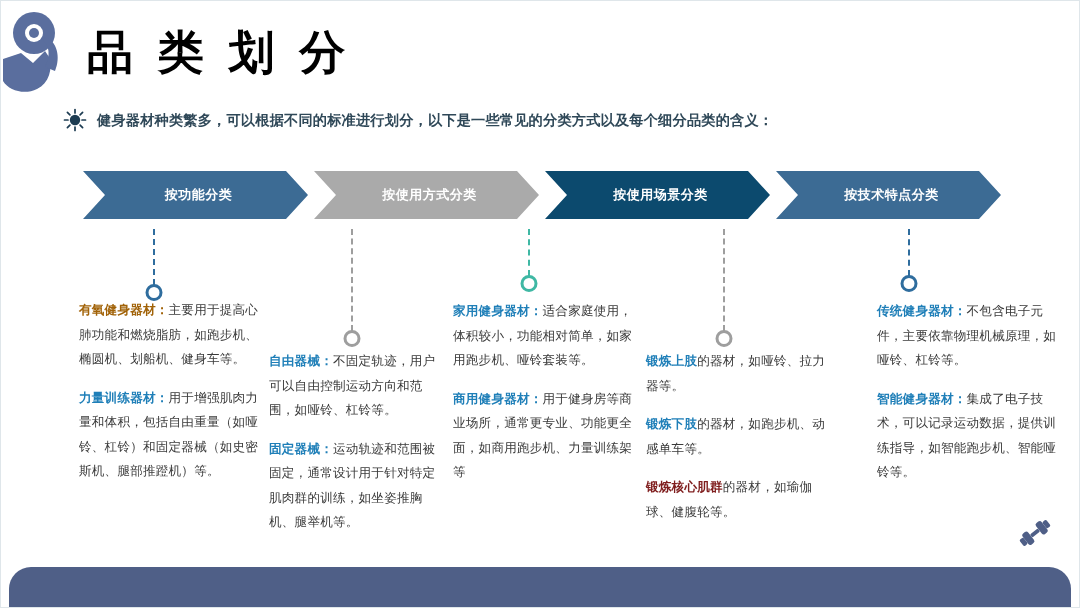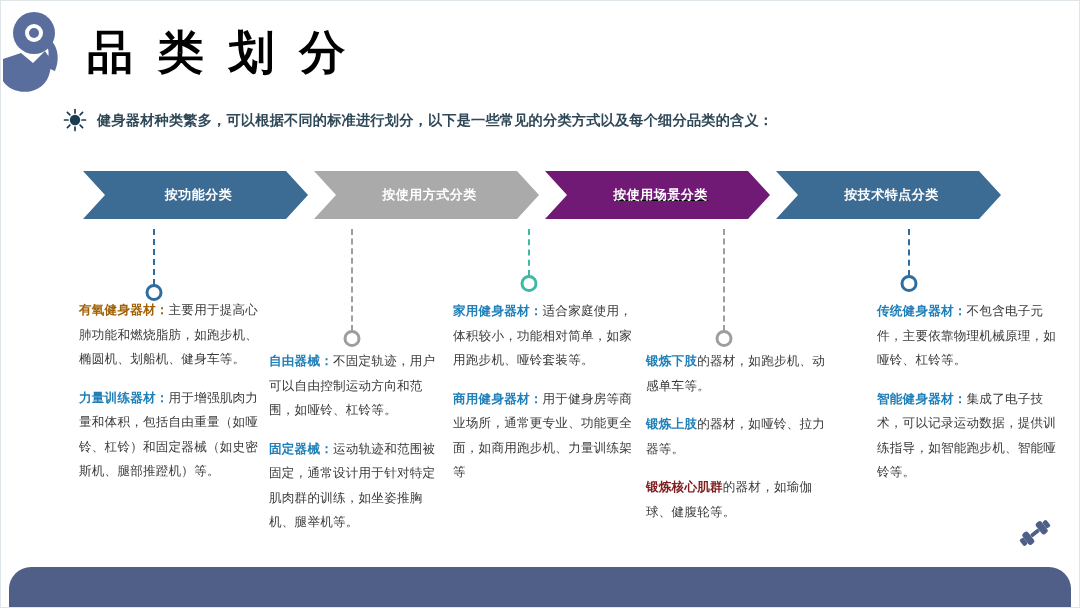--- a/index.html
+++ b/index.html
@@ -180,21 +180,21 @@
     <div class="subtitle-text">健身器材种类繁多，可以根据不同的标准进行划分，以下是一些常见的分类方式以及每个细分品类的含义：</div>
   </div>
 
   <div class="ribbon" id="ribbon">
       <div class="arrow" style="background: rgb(60, 107, 148);">
         <span>按功能分类</span>
       </div>
       <div class="arrow" style="background: rgb(170, 170, 170);">
         <span>按使用方式分类</span>
       </div>
-      <div class="arrow" style="background: #701a75; text-decoration: underline;">
+      <div class="arrow" style="background: #0c4a6e;">
         <span>按使用场景分类</span>
       </div>
       <div class="arrow" style="background: rgb(60, 107, 148); text-align: right;">
         <span>按技术特点分类</span>
       </div>
     </div>
 
   <div id="connectors">
       <div class="connector" style="left: 152px; top: 228px; height: 56px; color: rgb(47, 109, 158);">
         <div class="dash"></div>
@@ -224,22 +224,22 @@
       </div>
       <div class="col" style="left: 268px; top: 348px; width: 175px;">
         <p><span class="key" style="color: rgb(31, 127, 184);">自由器械：</span><span>不固定轨迹，用户可以自由控制运动方向和范围，如哑铃、杠铃等。</span></p>
         <p><span class="key" style="color: rgb(31, 127, 184);">固定器械：</span><span>运动轨迹和范围被固定，通常设计用于针对特定肌肉群的训练，如坐姿推胸机、腿举机等。</span></p>
       </div>
       <div class="col" style="left: 452px; top: 298px; width: 180px;">
         <p><span class="key" style="color: rgb(31, 127, 184);">家用健身器材：</span><span>适合家庭使用，体积较小，功能相对简单，如家用跑步机、哑铃套装等。</span></p>
         <p><span class="key" style="color: rgb(31, 127, 184);">商用健身器材：</span><span>用于健身房等商业场所，通常更专业、功能更全面，如商用跑步机、力量训练架等</span></p>
       </div>
       <div class="col" style="left: 645px; top: 348px; width: 180px;">
+        <p><span class="key" style="color: rgb(31, 127, 184);">锻炼上肢</span><span>的器材，如哑铃、拉力器等。</span></p>
         <p><span class="key" style="color: rgb(31, 127, 184);">锻炼下肢</span><span>的器材，如跑步机、动感单车等。</span></p>
-        <p><span class="key" style="color: rgb(31, 127, 184);">锻炼上肢</span><span>的器材，如哑铃、拉力器等。</span></p>
         <p><span class="key" style="color: #7f1d1d; font-family: Liberation Serif, serif;">锻炼核心肌群</span><span>的器材，如瑜伽球、健腹轮等。</span></p>
       </div>
       <div class="col" style="left: 876px; top: 298px; width: 180px;">
         <p><span class="key" style="color: rgb(31, 127, 184);">传统健身器材：</span><span>不包含电子元件，主要依靠物理机械原理，如哑铃、杠铃等。</span></p>
         <p><span class="key" style="color: rgb(31, 127, 184);">智能健身器材：</span><span>集成了电子技术，可以记录运动数据，提供训练指导，如智能跑步机、智能哑铃等。</span></p>
       </div>
     </div>
 
   <svg class="dumbbell" viewBox="0 0 44 44">
     <g transform="rotate(-38 22 22)">

